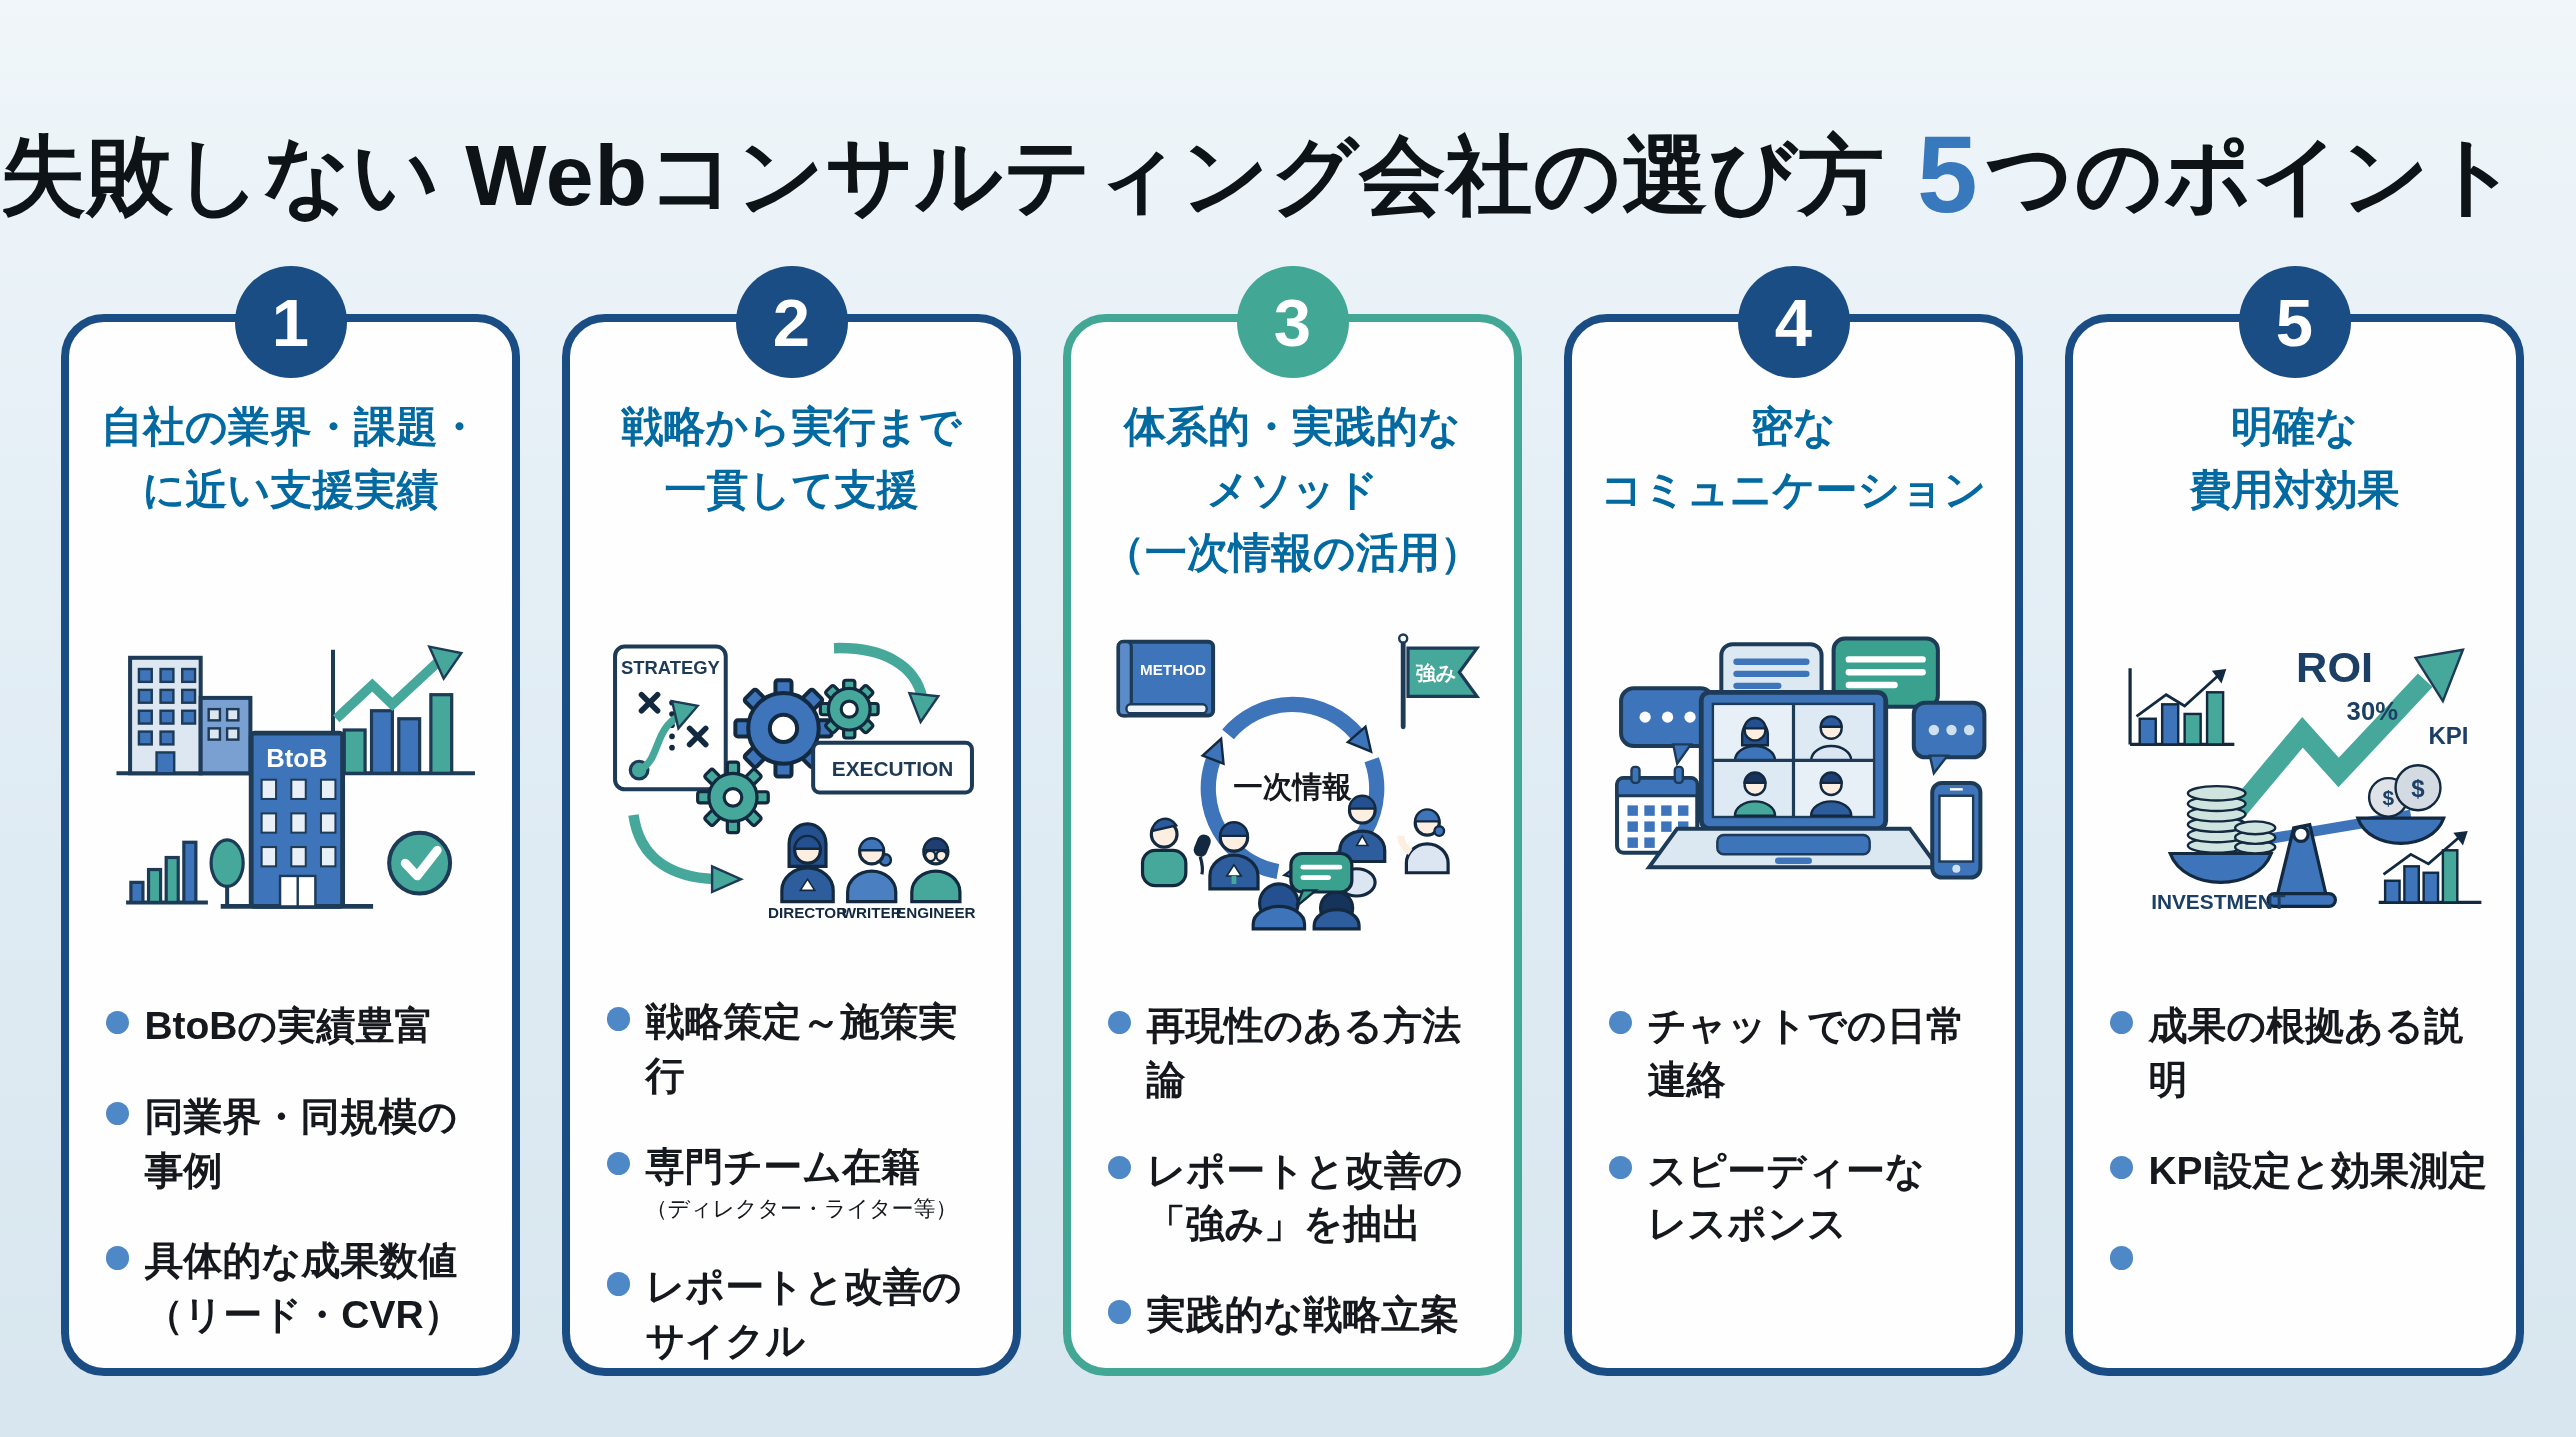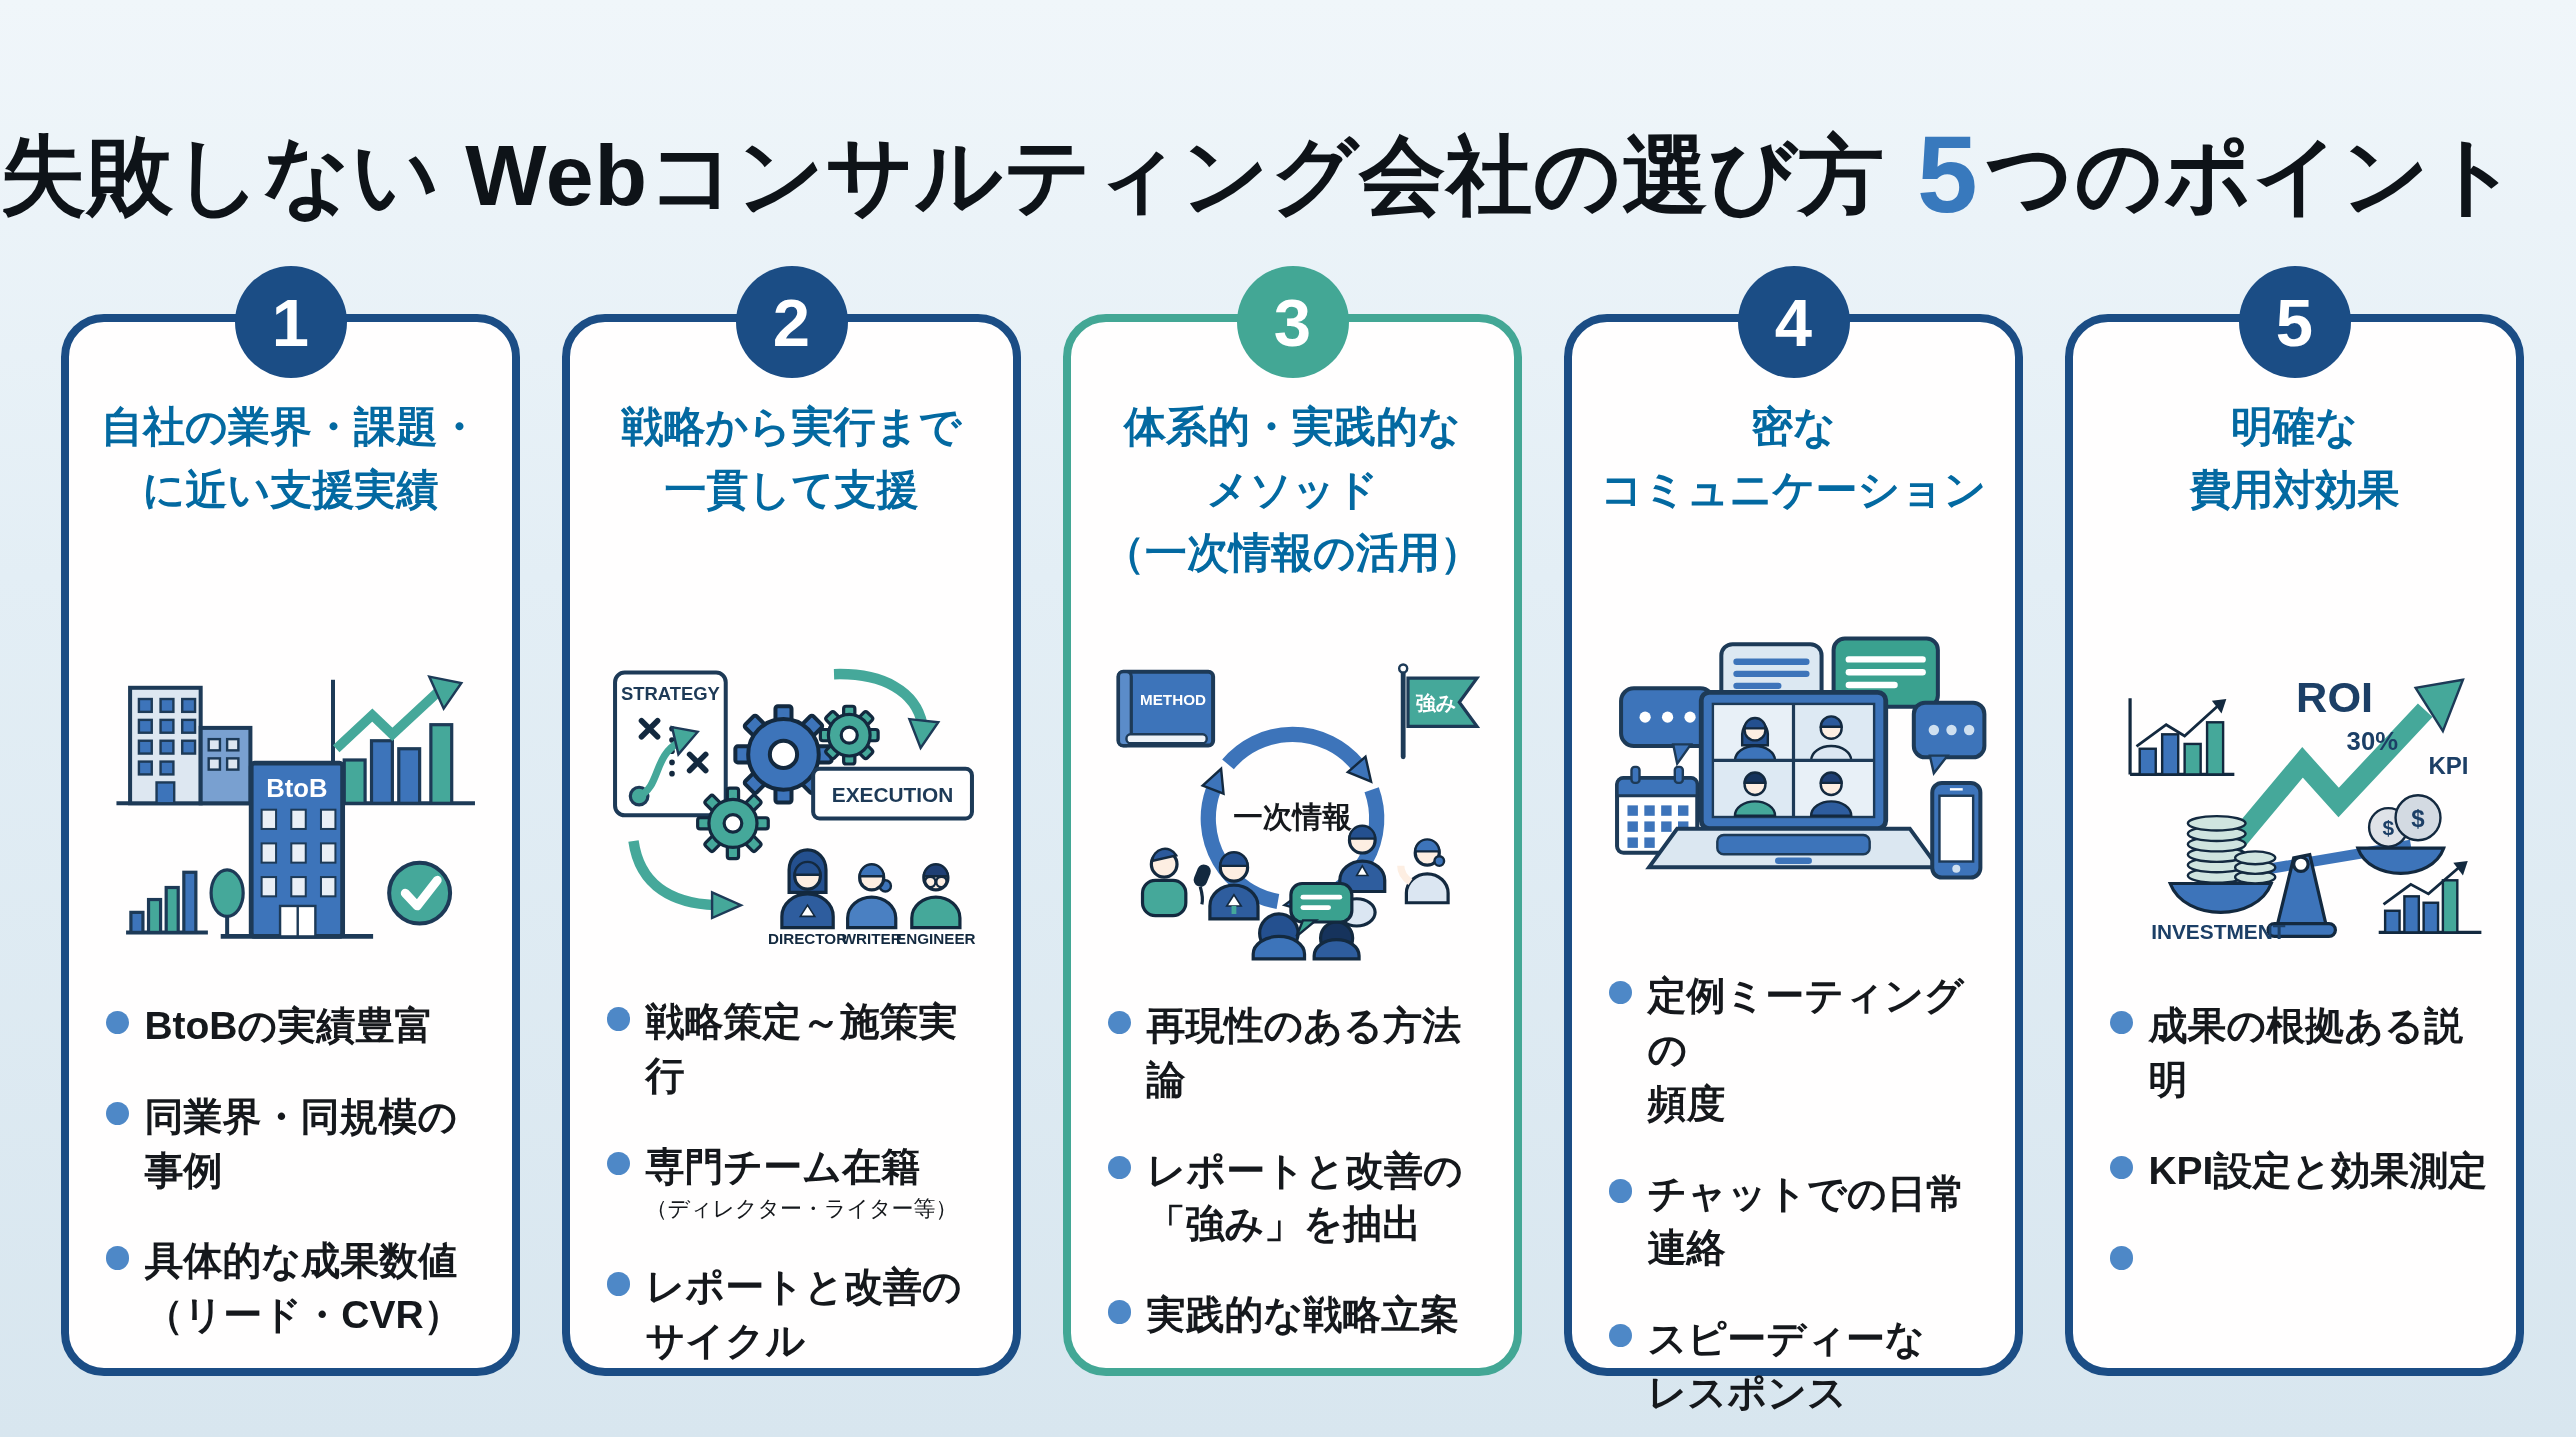--- a/index.html
+++ b/index.html
@@ -23,21 +23,21 @@
   .badge{
     position:absolute;top:-56px;left:50%;transform:translateX(-50%);
     width:112px;height:112px;border-radius:50%;background:#1b4d85;color:#fff;
     display:flex;align-items:center;justify-content:center;font-size:67px;font-weight:800;
   }
   .card.teal .badge{background:#43a795}
   .card-title{
     margin:0;min-height:213px;text-align:center;font-size:42px;line-height:1.5;
     font-weight:900;color:#0369a1;white-space:pre-line;
   }
-  .illus{height:367px;display:flex;align-items:flex-end;justify-content:center}
+  .illus{height:367px;display:flex;align-items:flex-start;justify-content:center}
   .illus svg{width:393px;height:337px}
   .bullets{list-style:none;margin:24px 0 0 0;padding:0 0 0 13px;display:flex;flex-direction:column;gap:37px}
   .bullet{display:flex;gap:15px}
   .dot{width:23.4px;height:23.4px;border-radius:50%;background:#4e88c7;margin-top:12px;flex:none}
   .bullet-text{font-size:39px;font-weight:800;line-height:1.38;white-space:pre-line}
   .bullet-sub{display:block;font-size:22px;font-weight:400;line-height:1.35;white-space:pre-line}
   .bullet-sub:empty{display:none}
   text{font-family:"Liberation Sans",sans-serif}
 </style>
 </head>
@@ -434,25 +434,20 @@
           <rect x="418" y="198" width="60" height="118" rx="12" fill="#3d74ba" stroke="#1d3a57" stroke-width="5"></rect>
           <rect x="427" y="214" width="42" height="82" fill="#ffffff" stroke="#1d3a57" stroke-width="3"></rect>
           <path d="M440,206 h16" stroke="#ffffff" stroke-width="3"></path>
           <circle cx="448" cy="305" r="5" fill="#cfe0f0"></circle>
         </g>
       </svg>
     </div>
     <ul class="bullets">
       <li class="bullet">
           <span class="dot"></span>
-          <span class="bullet-text"><span>定例ミーティングの
-頻度</span></span>
-        </li>
-      <li class="bullet">
-          <span class="dot"></span>
           <span class="bullet-text"><span>チャットでの日常
 連絡</span></span>
         </li>
       <li class="bullet">
           <span class="dot"></span>
           <span class="bullet-text"><span>スピーディーな
 レスポンス</span></span>
         </li>
     </ul>
   </section>

